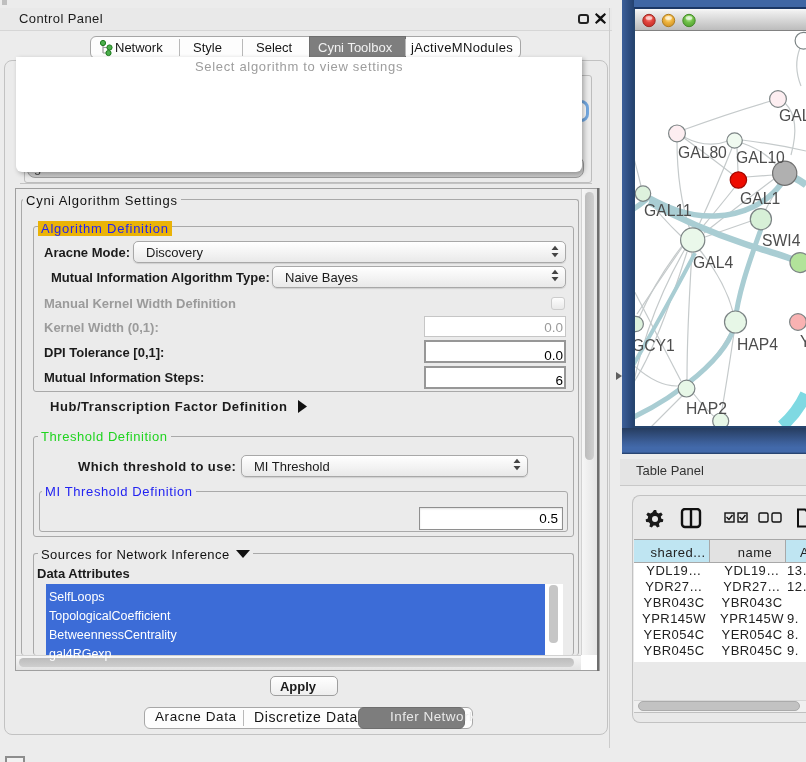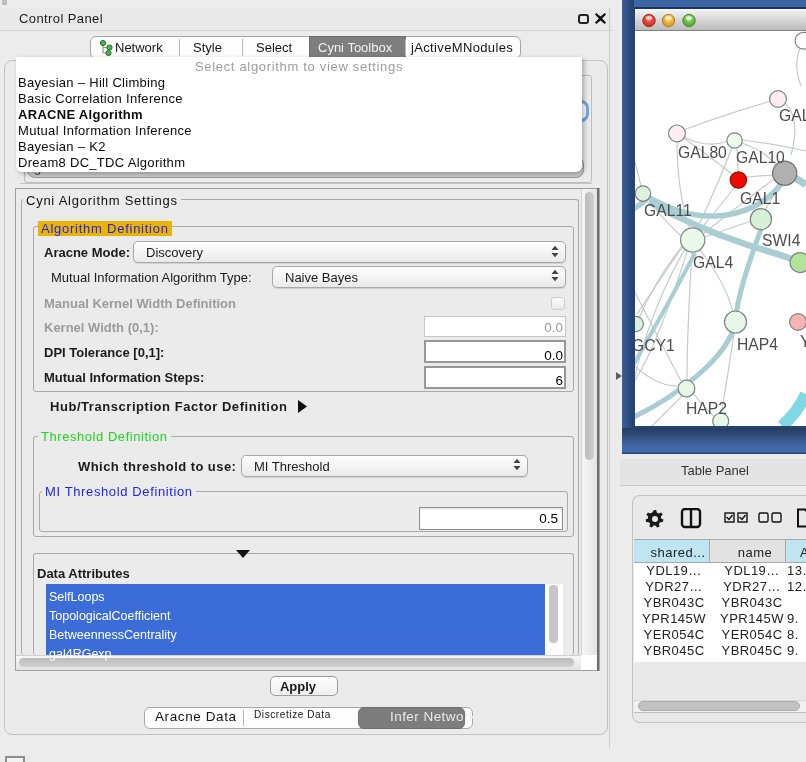--- a/index.html
+++ b/index.html
@@ -50,28 +50,20 @@
 <div class="abs" style="left:24px;top:75px;width:568px;height:108px;border:1px solid #bdbdbd;border-radius:3px;"></div>
 
 <div class="abs" style="left:540px;top:100px;width:49px;height:22px;background:#fff;border:3px solid #72a7e0;border-radius:8px;"></div>
 
 <div class="abs" style="left:27px;top:156px;width:557px;height:22px;background:linear-gradient(#e6e6e6,#c9c9c9);border:1px solid #9c9c9c;border-radius:8px;overflow:hidden;">
   <div class="abs" style="left:6px;top:3px;color:#444;">galFiltered.sif</div>
 </div>
 
 <div class="abs" style="left:16px;top:57px;width:566px;height:115px;background:#fff;border-radius:0 0 6px 6px;box-shadow:2px 2px 5px rgba(0,0,0,0.3);"></div>
 <div class="abs" style="left:16px;top:59px;width:566px;text-align:center;letter-spacing:0.68px;color:#9d9d9d;">Select algorithm to view settings</div>
-<div class="abs" style="left:18px;top:74.5px;width:560px;line-height:16px;letter-spacing:0.3px;color:#0a0a0a;">
-Bayesian – Hill Climbing<br>
-Basic Correlation Inference<br>
-<b>ARACNE Algorithm</b><br>
-Mutual Information Inference<br>
-Bayesian – K2<br>
-Dream8 DC_TDC Algorithm
-</div>
 
 <div class="abs" style="left:20px;top:183px;width:572px;height:1px;background:#c3c3c3;"></div>
 
 <div class="abs" style="left:15px;top:188px;width:584px;height:483px;border:1px solid #9f9f9f;background:#ebebeb;"></div>
 
 <div class="abs" style="left:581px;top:189px;width:17px;height:466px;background:linear-gradient(90deg,#f6f6f6,#e3e3e3);border-left:1px solid #d2d2d2;"></div>
 <div class="abs" style="left:584.5px;top:192px;width:9px;height:268px;background:linear-gradient(90deg,#bcbcbc,#cfcfcf);border-radius:4.5px;"></div>
 
 <div class="abs" style="left:16px;top:655px;width:565px;height:15px;background:linear-gradient(#f6f6f6,#e3e3e3);border-top:1px solid #d2d2d2;"></div>
 <div class="abs" style="left:19px;top:658px;width:555px;height:9px;background:linear-gradient(#bcbcbc,#cfcfcf);border-radius:4.5px;"></div>
@@ -86,21 +78,21 @@
 <div class="abs" style="left:33px;top:226px;width:541px;height:166px;border:1px solid #a9a9a9;border-radius:3px;"></div>
 <div class="abs" style="left:38px;top:221px;background:#eab308;padding:0 3px;letter-spacing:0.75px;color:#2223f1;">Algorithm Definition</div>
 
 <div class="abs" style="left:44px;top:245px;font-weight:700;">Aracne Mode:</div>
 <div class="abs combo" style="left:133px;top:241px;width:433px;height:22px;"></div>
 <div class="abs" style="left:146px;top:245px;">Discovery</div>
 <svg class="abs" style="left:551px;top:245px;" width="8" height="13">
       <path d="M0.5,5 L4,0.8 L7.5,5 Z M0.5,8 L4,12.2 L7.5,8 Z" fill="#444"></path>
     </svg>
 
-<div class="abs" style="left:44px;top:270px;font-weight:400;padding-left:7px;">Mutual Information Algorithm Type:</div>
+<div class="abs" style="left:44px;top:270px;font-weight:700;padding-left:7px;">Mutual Information Algorithm Type:</div>
 <div class="abs combo" style="left:272px;top:266px;width:294px;height:22px;"></div>
 <div class="abs" style="left:285px;top:270px;">Naive Bayes</div>
 <svg class="abs" style="left:551px;top:269px;" width="8" height="13">
       <path d="M0.5,5 L4,0.8 L7.5,5 Z M0.5,8 L4,12.2 L7.5,8 Z" fill="#444"></path>
     </svg>
 
 <div class="abs" style="left:44px;top:296px;font-weight:700;color:#9b9b9b;">Manual Kernel Width Definition</div>
 <div class="abs" style="left:551px;top:297px;width:14px;height:13px;background:linear-gradient(#fdfdfd,#e9e9e9);border:1px solid #cccccc;border-radius:3px;"></div>
 
 <div class="abs" style="left:44px;top:320px;font-weight:700;color:#9b9b9b;">Kernel Width (0,1):</div>
@@ -130,40 +122,41 @@
       <path d="M0.5,5 L4,0.8 L7.5,5 Z M0.5,8 L4,12.2 L7.5,8 Z" fill="#444"></path>
     </svg>
 
 <div class="abs" style="left:39px;top:491px;width:529px;height:41px;border:1px solid #a9a9a9;border-radius:3px;"></div>
 <div class="abs" style="left:42px;top:484px;background:#ebebeb;padding:0 3px;letter-spacing:0.62px;color:#2223f1;">MI Threshold Definition</div>
 
 <div class="abs" style="left:419px;top:507px;width:144px;height:23px;background:#fff;border:1px solid #8f8f8f;box-shadow:inset 0 1px 2px rgba(0,0,0,0.12);"></div>
 <div class="abs" style="left:419px;top:511px;width:139px;text-align:right;font-size:13.5px;color:#000;">0.5</div>
 
 <div class="abs" style="left:33px;top:553px;width:541px;height:102px;border:1px solid #a9a9a9;border-radius:3px;border-bottom:none;"></div>
+<div class="abs" style="left:38px;top:547px;background:#ebebeb;padding:0 3px;letter-spacing:0.45px;color:#111;">Sources for Network Inference&nbsp;&nbsp;&nbsp;&nbsp;&nbsp;</div>
 <svg class="abs" style="left:236px;top:550px;" width="14" height="8">
       <path d="M0,0 L14,0 L7,8 Z" fill="#111"></path>
     </svg>
 <div class="abs" style="left:37px;top:566px;font-weight:700;">Data Attributes</div>
 
 <div class="abs" style="left:46px;top:584px;width:499px;height:71px;background:#3c6cd7;"></div>
 <div class="abs" style="left:545px;top:584px;width:18px;height:71px;background:#fff;"></div>
 <div class="abs" style="left:549px;top:585px;width:8.5px;height:58px;background:#c6c6c6;border-radius:4px;"></div>
 <div class="abs" style="left:49px;top:588px;line-height:19px;font-size:12.5px;color:#fff;">
 SelfLoops<br>TopologicalCoefficient<br>BetweennessCentrality<br>gal4RGexp
 </div>
 
 <div class="abs" style="left:270px;top:676px;width:68px;height:20px;background:linear-gradient(#ffffff,#eeeeee);border:1px solid #9e9e9e;border-radius:5px;"></div>
 <div class="abs" style="left:270px;top:679px;width:56px;text-align:center;font-weight:600;color:#1a1a1a;">Apply</div>
 
 <div class="abs" style="left:144px;top:707px;width:329px;height:22px;background:#fdfdfd;border:1px solid #a7a7a7;border-radius:6px;"></div>
 <div class="abs" style="left:243px;top:710px;width:1px;height:16px;background:#b9b9b9;"></div>
 <div class="abs" style="left:358px;top:707px;width:107px;height:22px;background:#7d7d7d;border:1px solid #6e6e6e;border-radius:6px;"></div>
 <div class="abs" style="left:155px;top:709px;font-size:13.5px;font-weight:500;letter-spacing:0.6px;color:#151515;">Aracne Data</div>
-<div class="abs" style="left:254px;top:709px;font-size:10px;font-weight:500;letter-spacing:0.6px;color:#151515;">Discretize Data</div>
+<div class="abs" style="left:254px;top:709px;font-size:14px;font-weight:500;letter-spacing:0.6px;color:#151515;">Discretize Data</div>
 <div class="abs" style="left:390px;top:709px;font-size:13.5px;font-weight:500;letter-spacing:0.45px;color:#e9e9e9;">Infer Network</div>
 
 <div class="abs" style="left:609px;top:8px;width:1px;height:740px;background:#cccccc;"></div>
 <svg class="abs" style="left:616px;top:372px;" width="6" height="8">
       <path d="M0,0 L6,4 L0,8 Z" fill="#5f5f5f"></path>
     </svg>
 
 <div class="abs" style="left:5px;top:756px;width:20px;height:12px;background:#f2f2f2;border:2px solid #8d8d8d;"></div>
 
 <div class="abs" style="left:622px;top:0;width:184px;height:453px;background:#3f66a4;"></div>
@@ -268,21 +261,21 @@
     <text x="-3" y="320">GCY1</text>
     <text x="102" y="319">HAP4</text>
     <text x="165" y="316">Y</text>
     <text x="51" y="383">HAP2</text>
   </g>
 </svg>
 
 <div class="abs" style="left:622px;top:428px;width:184px;height:26px;background:linear-gradient(#263c5f,#3c5f99 55%,#4269aa 75%,#4269aa 92%,#203a61);"></div>
 <div class="abs" style="left:620px;top:454px;width:186px;height:5px;background:#ececec;"></div>
 <div class="abs" style="left:620px;top:459px;width:186px;height:27px;background:#e4e4e4;border-bottom:1px solid #c8c8c8;"></div>
-<div class="abs" style="left:636px;top:463px;font-size:13px;color:#333;margin-left:45px;">Table Panel</div>
+<div class="abs" style="left:636px;top:463px;font-size:13px;color:#333;">Table Panel</div>
 
 <div class="abs" style="left:632px;top:495px;width:180px;height:228px;background:#e9e9e9;border:1px solid #c2c2c2;border-radius:8px 0 0 8px;border-right:none;"></div>
 
 <svg class="abs" style="left:644px;top:508px;" width="162" height="22">
   <g>
     <path d="M 10,2 l 2.2,0 l 0.6,2.6 a7,7 0 0 1 1.8,1 l 2.5,-1 l 1.6,2.1 l -1.9,1.9 a7,7 0 0 1 0.3,2 l 2.3,1 l -0.6,2.5 l -2.7,0.1 a7,7 0 0 1 -1.2,1.6 l 0.7,2.6 l -2.4,1.2 l -1.7,-2.1 a7,7 0 0 1 -2,0 l -1.7,2.1 l -2.4,-1.2 l 0.7,-2.6 a7,7 0 0 1 -1.2,-1.6 l -2.7,-0.1 l -0.6,-2.5 l 2.3,-1 a7,7 0 0 1 0.3,-2 l -1.9,-1.9 l 1.6,-2.1 l 2.5,1 a7,7 0 0 1 1.8,-1 z" fill="#1a1a1a"></path>
     <circle cx="11" cy="11" r="3" fill="#e9e9e9"></circle>
   </g>
   <rect x="38" y="1" width="18" height="18" rx="3" fill="none" stroke="#111" stroke-width="2.4"></rect>
   <line x1="47" y1="1" x2="47" y2="19" stroke="#111" stroke-width="2.4"></line>

